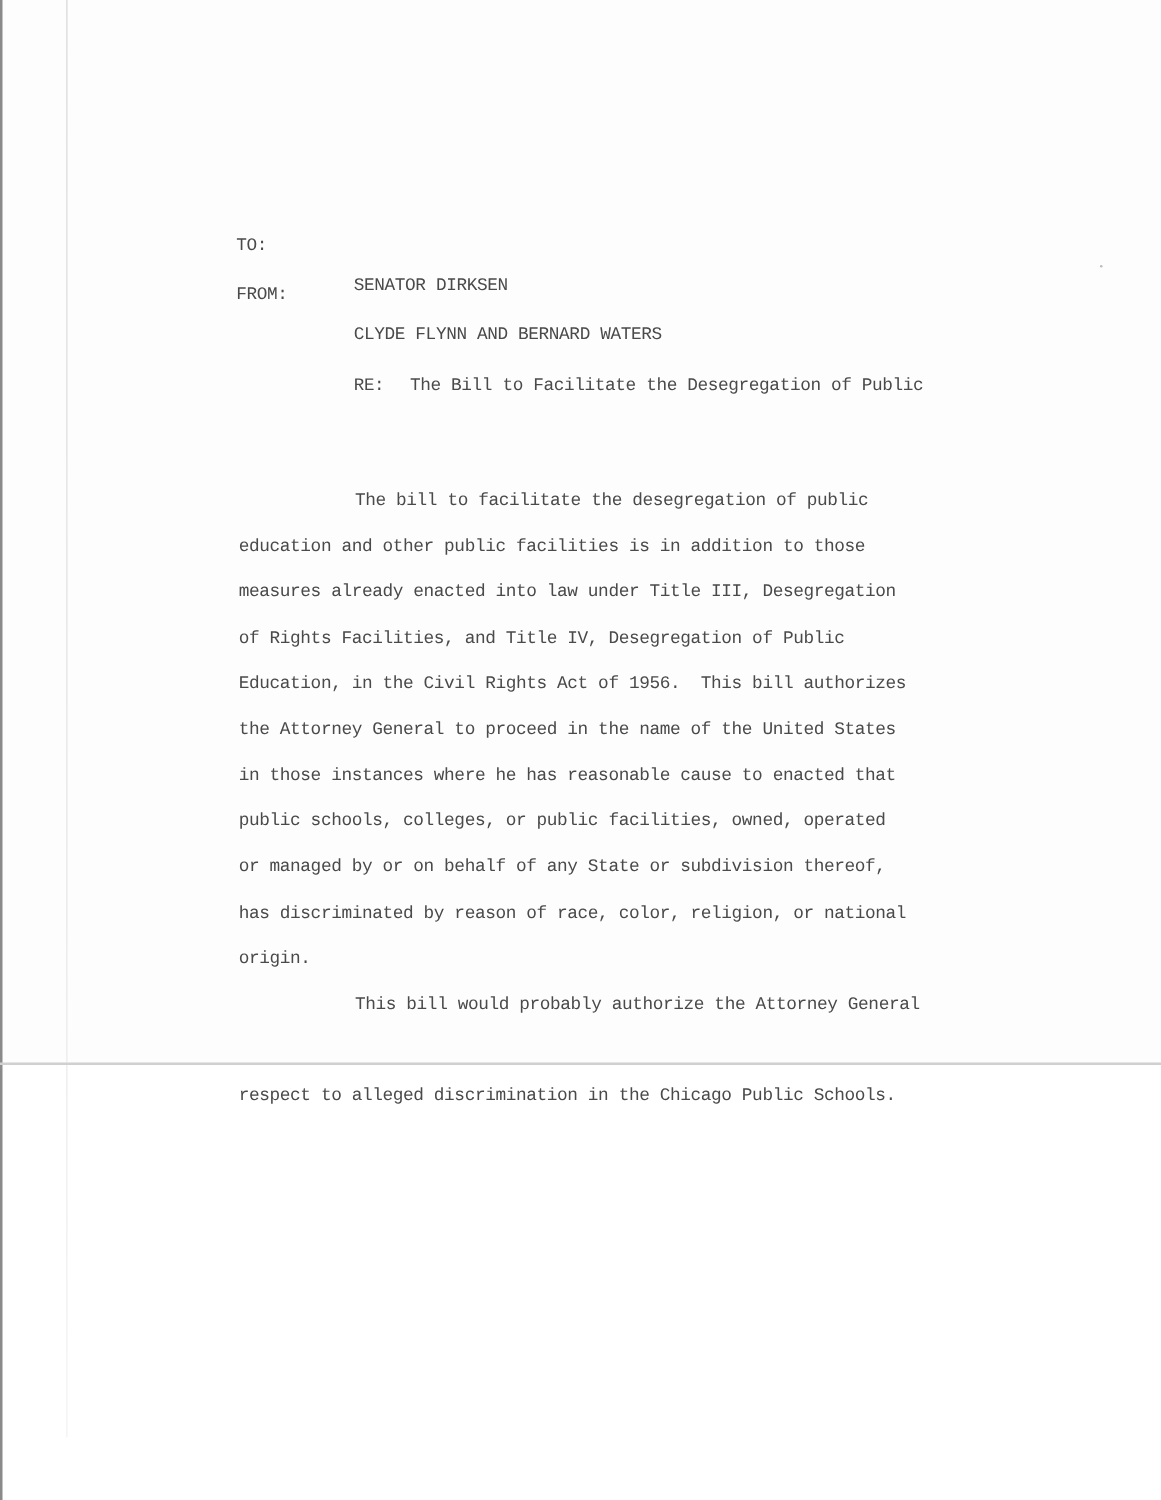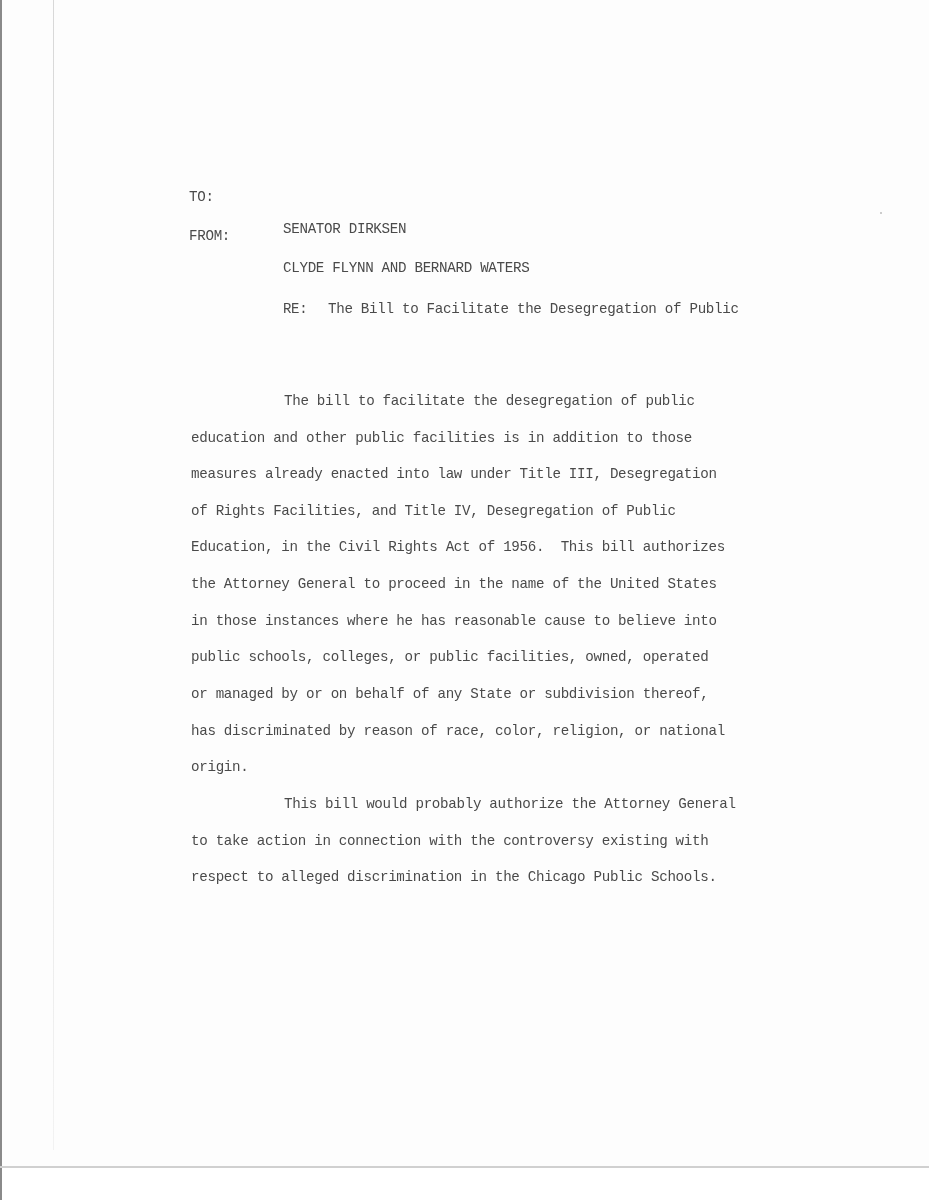--- a/index.html
+++ b/index.html
@@ -12,21 +12,21 @@
     }
     body {
       position: relative;
       font-family: "Liberation Mono", "DejaVu Sans Mono", monospace;
       color: #4a4a4a;
     }
     .page {
       position: absolute;
       left: 0; top: 0;
       width: 929px;
-      height: 1168px;
+      height: 852px;
       background: #fdfdfd;
     }
     .left-edge {
       position: absolute;
       left: 0; top: 0;
       width: 2px;
       height: 1200px;
       background: #8a8a8a;
     }
     .binder-line {
@@ -85,22 +85,21 @@
 
   <div class="re-label">RE:</div>
   <div class="re-line" style="top:301px">The Bill to Facilitate the Desegregation of Public</div>
 
   <div class="body-line indent" style="top:393px">The bill to facilitate the desegregation of public</div>
   <div class="body-line" style="top:430px">education and other public facilities is in addition to those</div>
   <div class="body-line" style="top:466px">measures already enacted into law under Title III, Desegregation</div>
   <div class="body-line" style="top:503px">of Rights Facilities, and Title IV, Desegregation of Public</div>
   <div class="body-line" style="top:539px">Education, in the Civil Rights Act of 1956.  This bill authorizes</div>
   <div class="body-line" style="top:576px">the Attorney General to proceed in the name of the United States</div>
-  <div class="body-line" style="top:613px">in those instances where he has reasonable cause to believe into</div>
+  <div class="body-line" style="top:613px">in those instances where he has reasonable cause to enacted that</div>
   <div class="body-line" style="top:649px">public schools, colleges, or public facilities, owned, operated</div>
   <div class="body-line" style="top:686px">or managed by or on behalf of any State or subdivision thereof,</div>
   <div class="body-line" style="top:723px">has discriminated by reason of race, color, religion, or national</div>
   <div class="body-line" style="top:759px">origin.</div>
 
   <div class="body-line indent" style="top:796px">This bill would probably authorize the Attorney General</div>
-  <div class="body-line" style="top:833px">to take action in connection with the controversy existing with</div>
   <div class="body-line" style="top:869px">respect to alleged discrimination in the Chicago Public Schools.</div>
 </div>
 
 </body></html>

